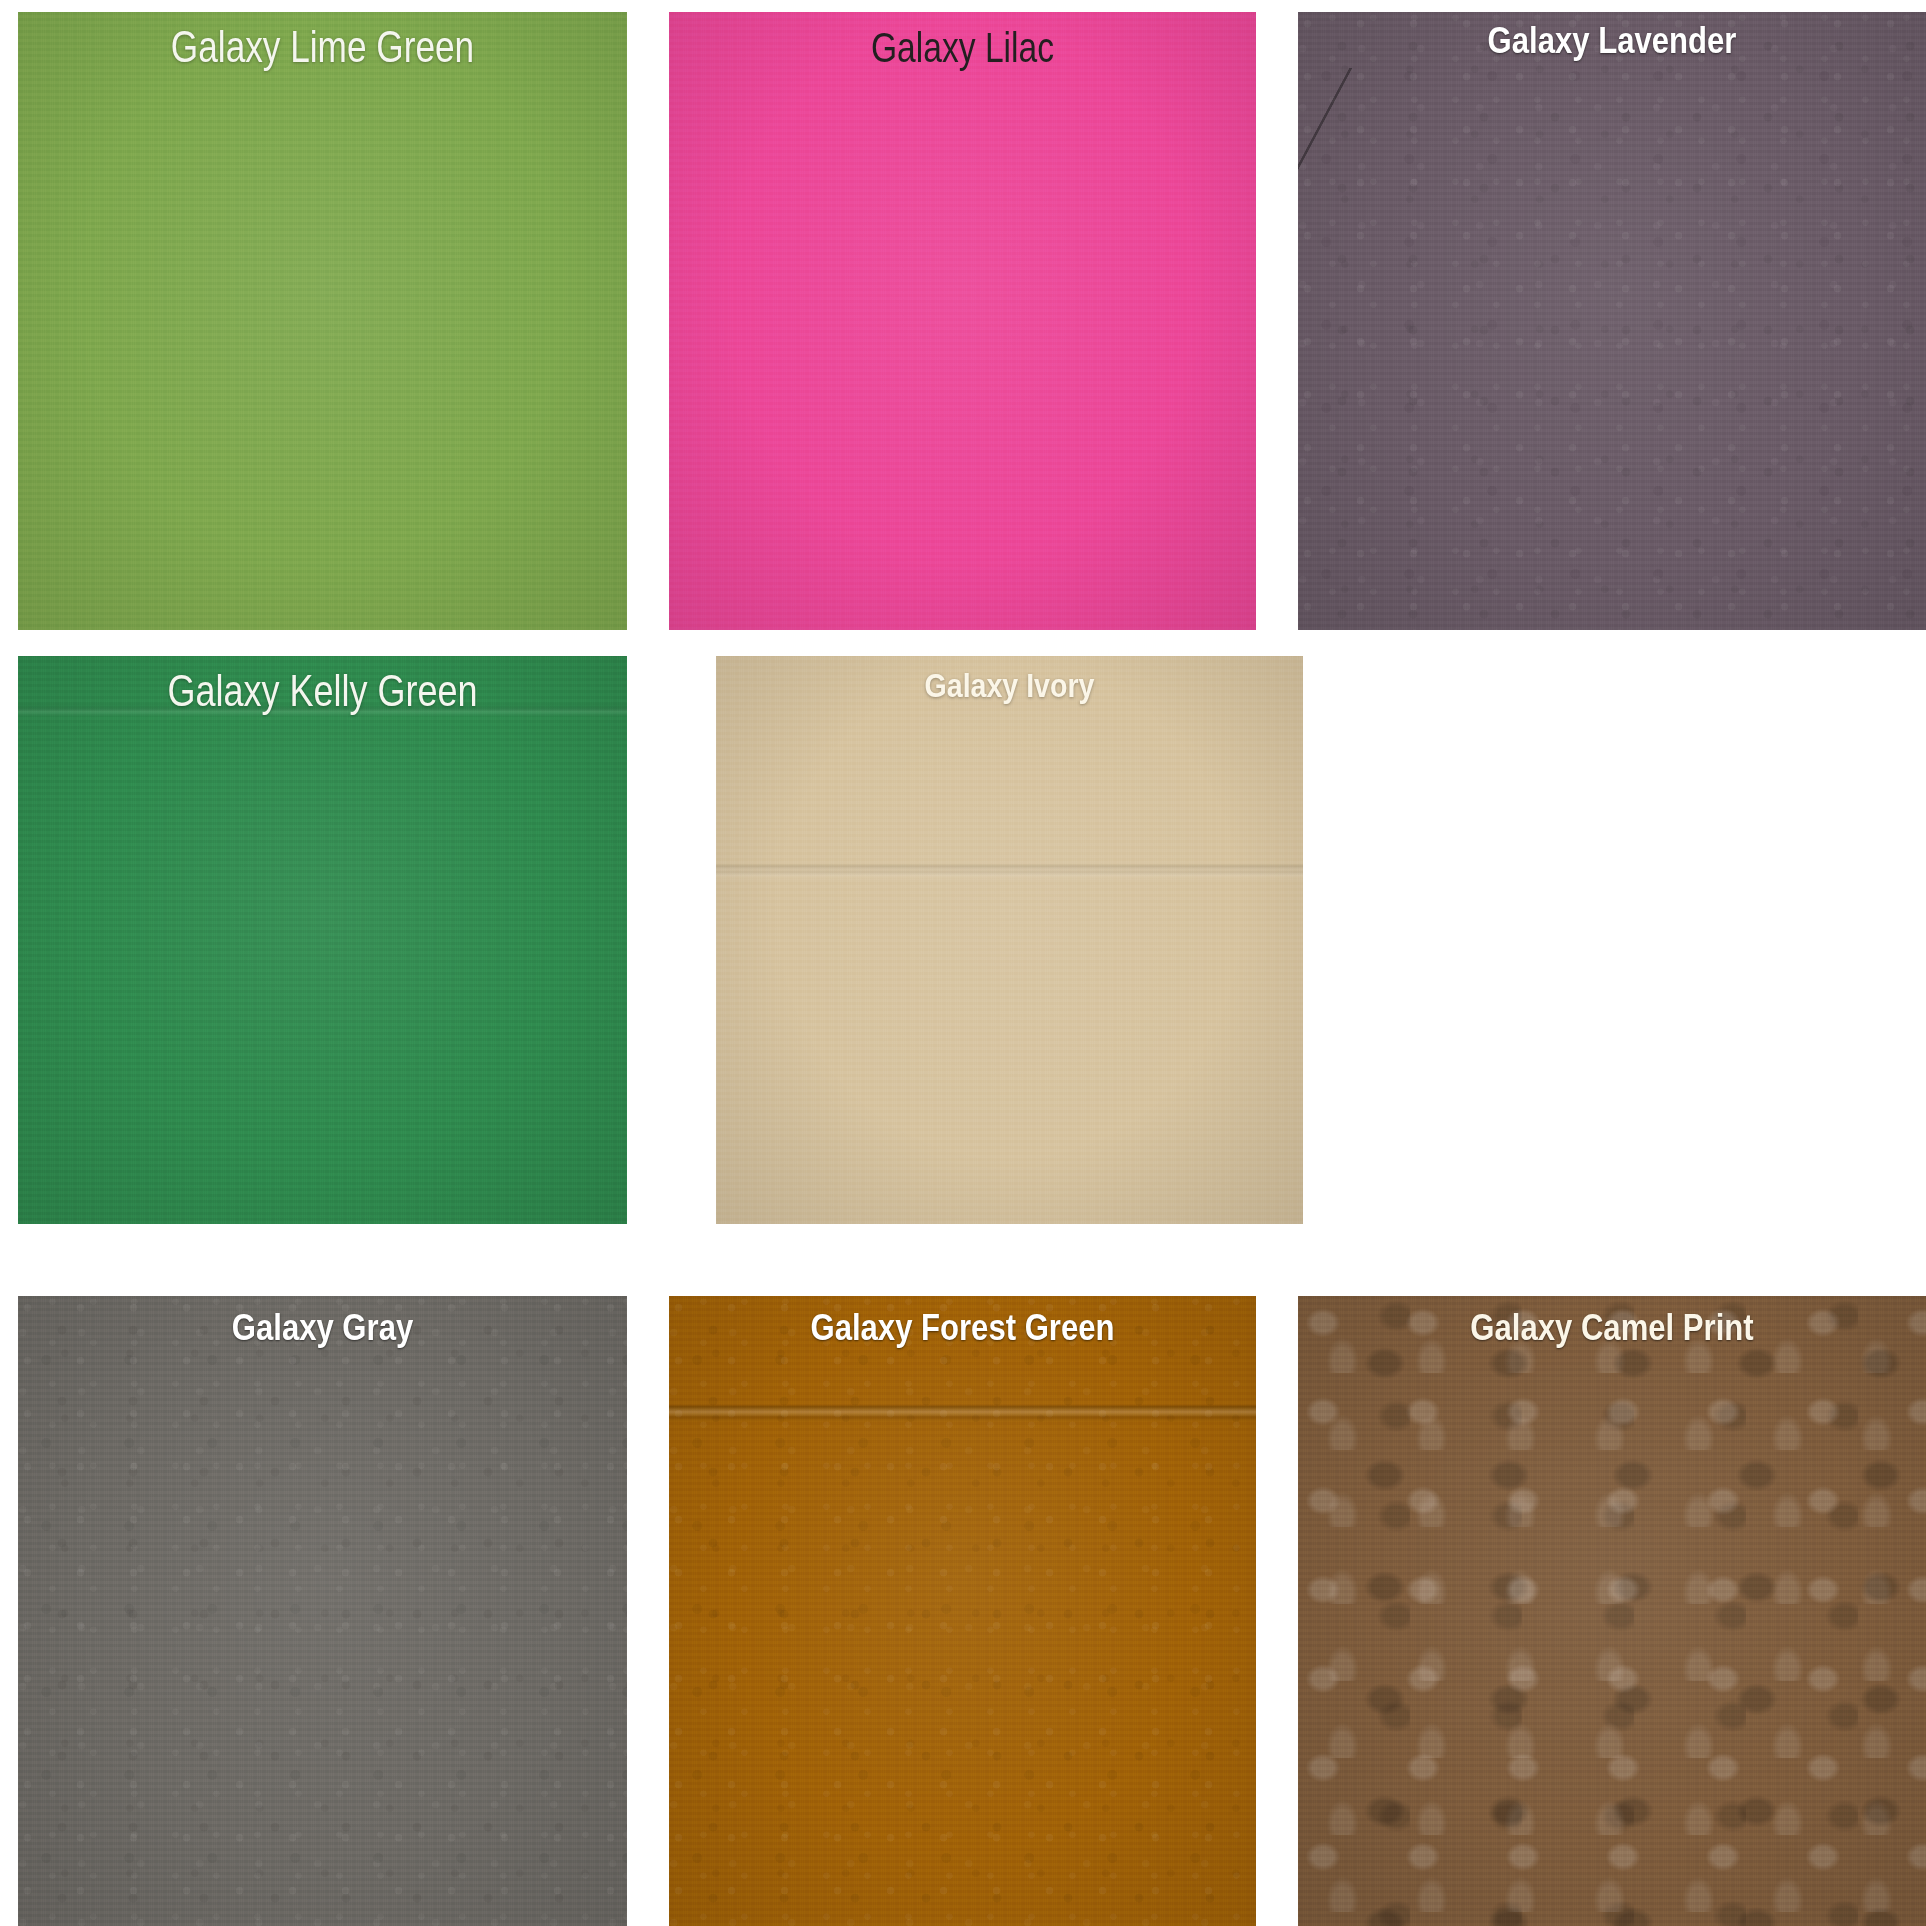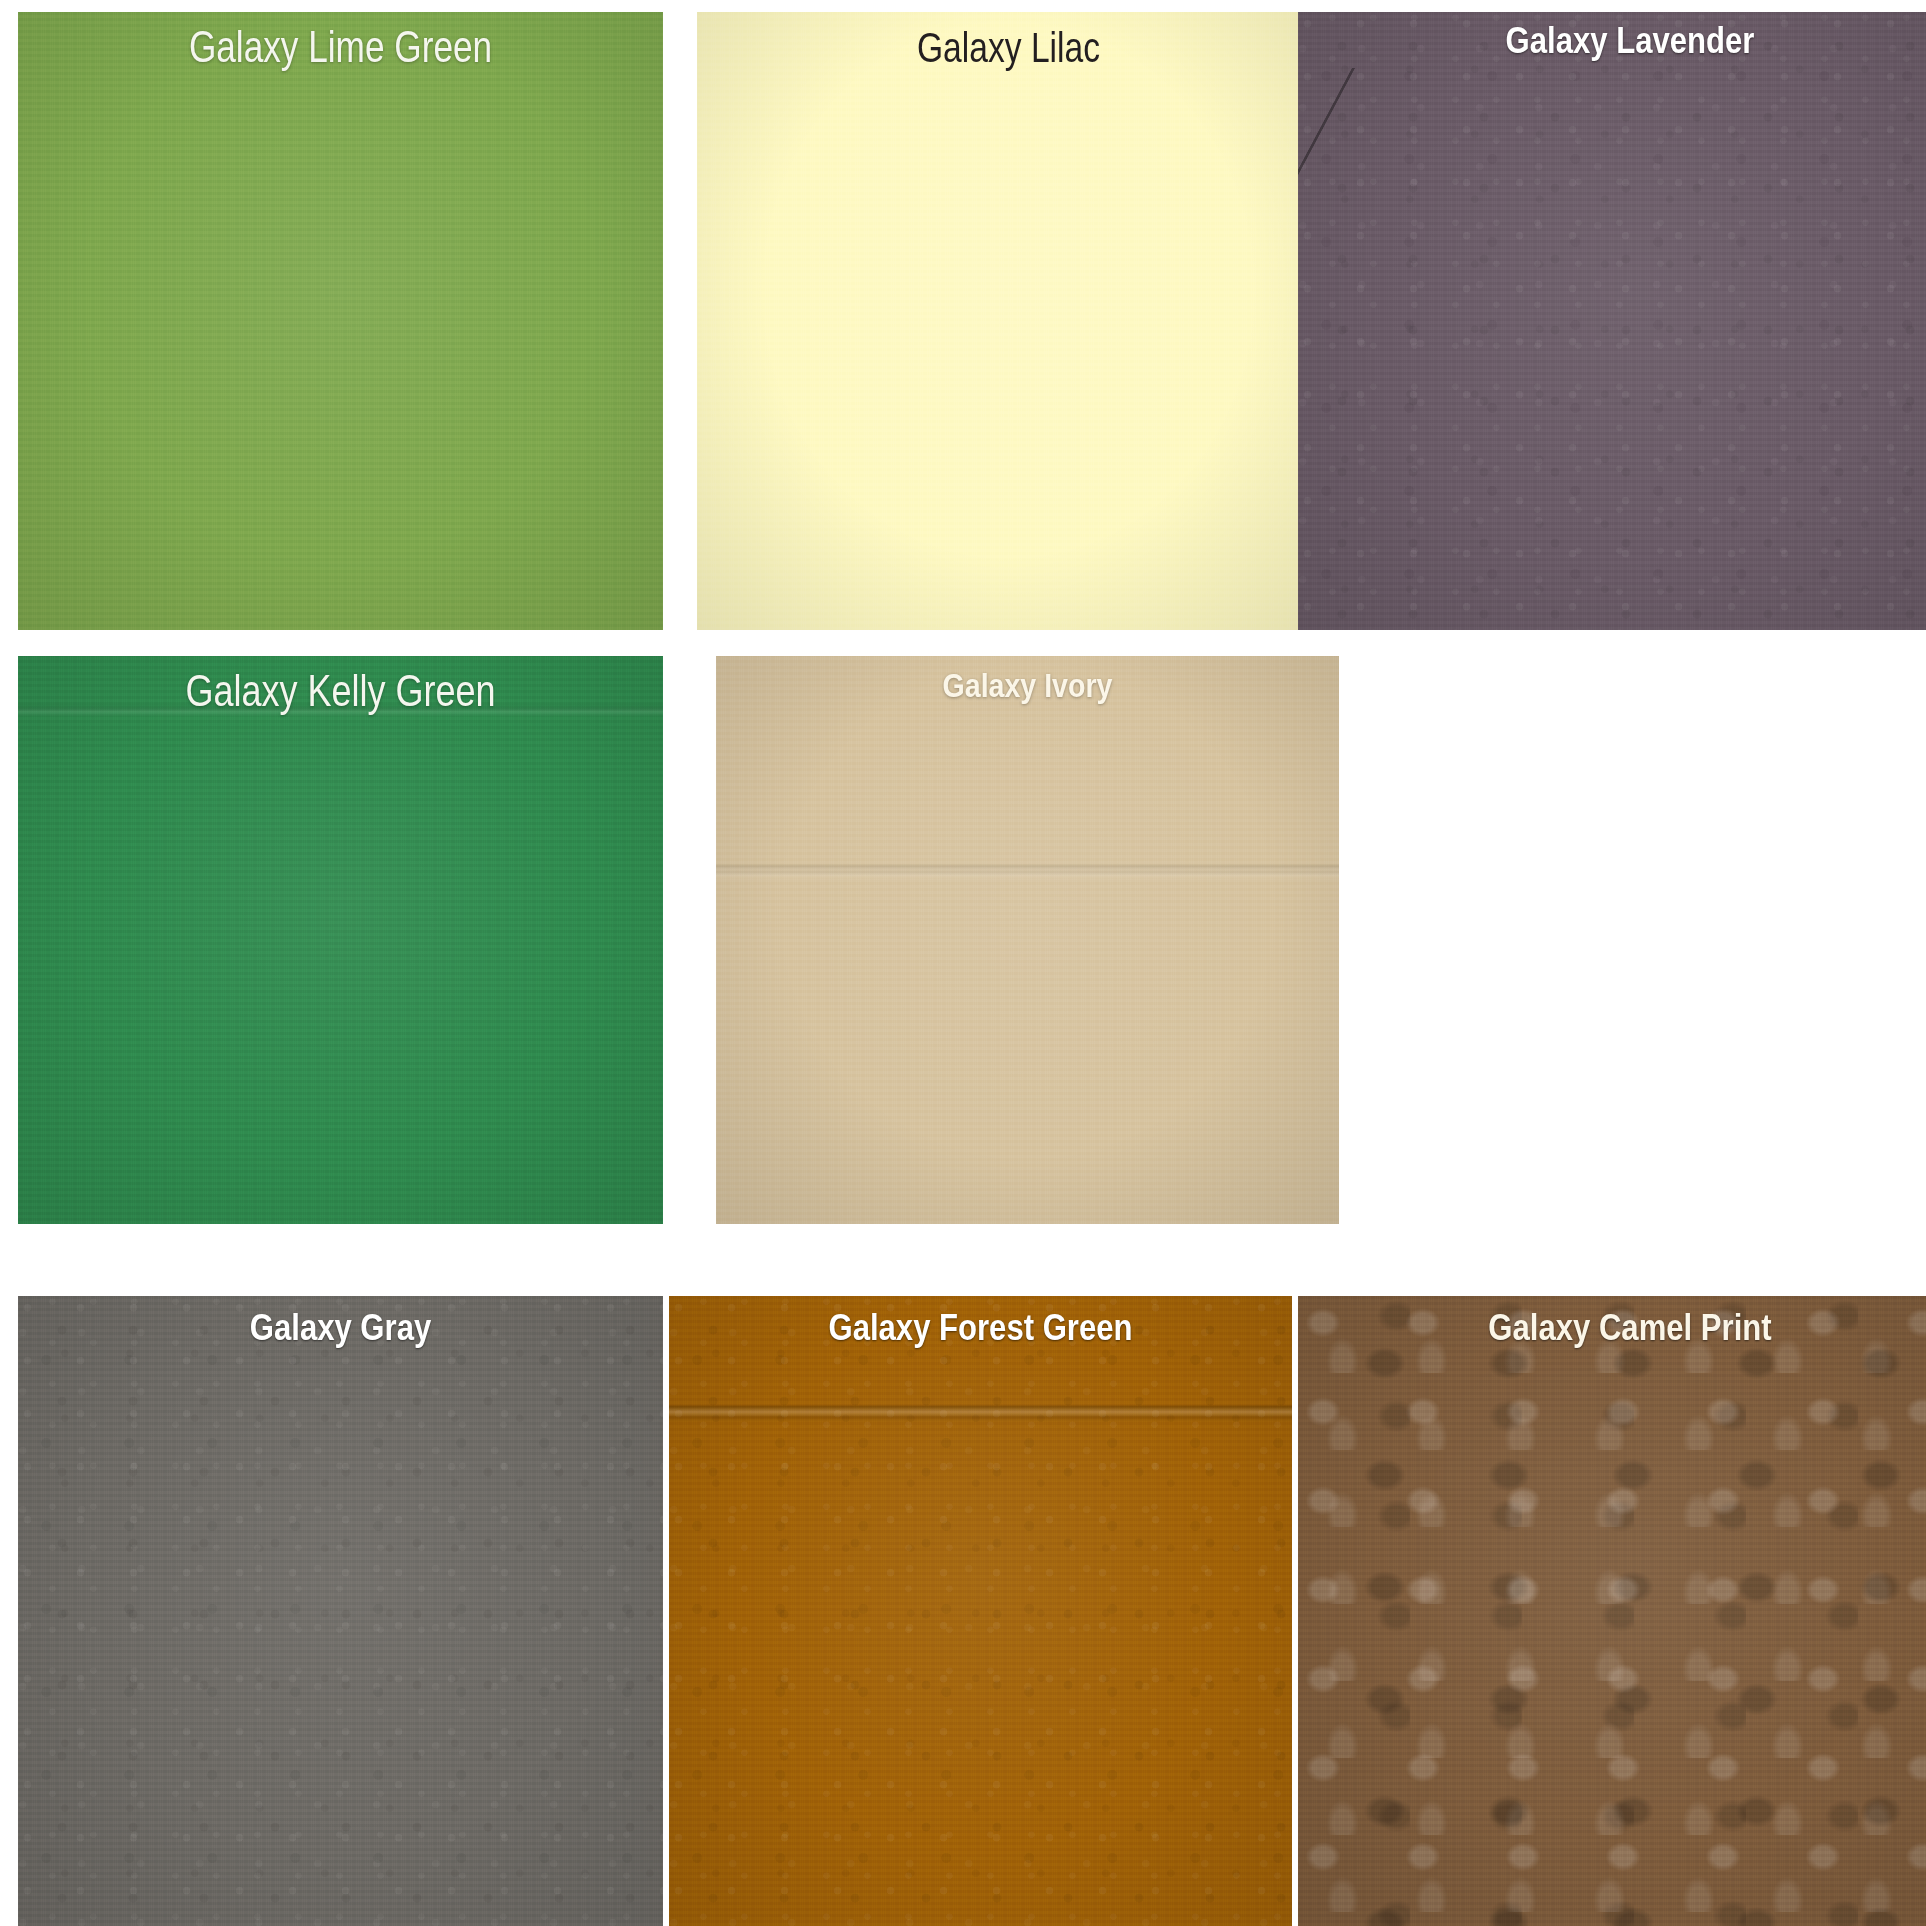--- a/index.html
+++ b/index.html
@@ -19,21 +19,20 @@
     position: relative;
     width: 1926px;
     height: 1926px;
     background: #ffffff;
   }
 
   .swatch-cell {
     position: absolute;
     overflow: hidden;
     background-repeat: no-repeat;
-    padding-left: 36px;
   }
 
   
   .col-0 { left: 17.7px;   width: 609px; }
   .col-1 { left: 669px; width: 587px;  }
   .col-2 { left: 1298px; width: 628px; }
 
   
   .row-0 { top: 11.8px;   height: 618px; }
   .row-1 { top: 656px; height: 568px;  }
@@ -128,21 +127,21 @@
 <body style="background: rgb(255, 255, 255);">
 
 <div id="swatch-grid">
 
   <div class="swatch-cell col-0 row-0" style="background-color:#7fa84e;">
     <div class="tex tex-fine"></div>
     <div class="tex tex-vignette"></div>
     <div class="swatch-label lbl-light w-regular sh-soft" style="top: 13px; font-size: 44px; color: rgb(244, 246, 238);">Galaxy Lime Green</div>
   </div>
 
-  <div class="swatch-cell col-1 row-0" style="background-color:#fef9c3;margin-left:28px;">
+  <div class="swatch-cell col-1 row-0" style="background-color:#ec4899;">
     <div class="tex tex-fine"></div>
     <div class="tex tex-vignette"></div>
     <div class="swatch-label lbl-dark w-regular sh-none" style="top: 14.8px; font-size: 42px; color: rgb(35, 31, 32);">Galaxy Lilac</div>
   </div>
 
   <div class="swatch-cell col-2 row-0" style="background-color:#6a5b67;">
     <div class="tex tex-pebble"></div>
     <div class="tex tex-fine"></div>
     <div class="tex tex-scratch"></div>
     <div class="tex tex-vignette"></div>

